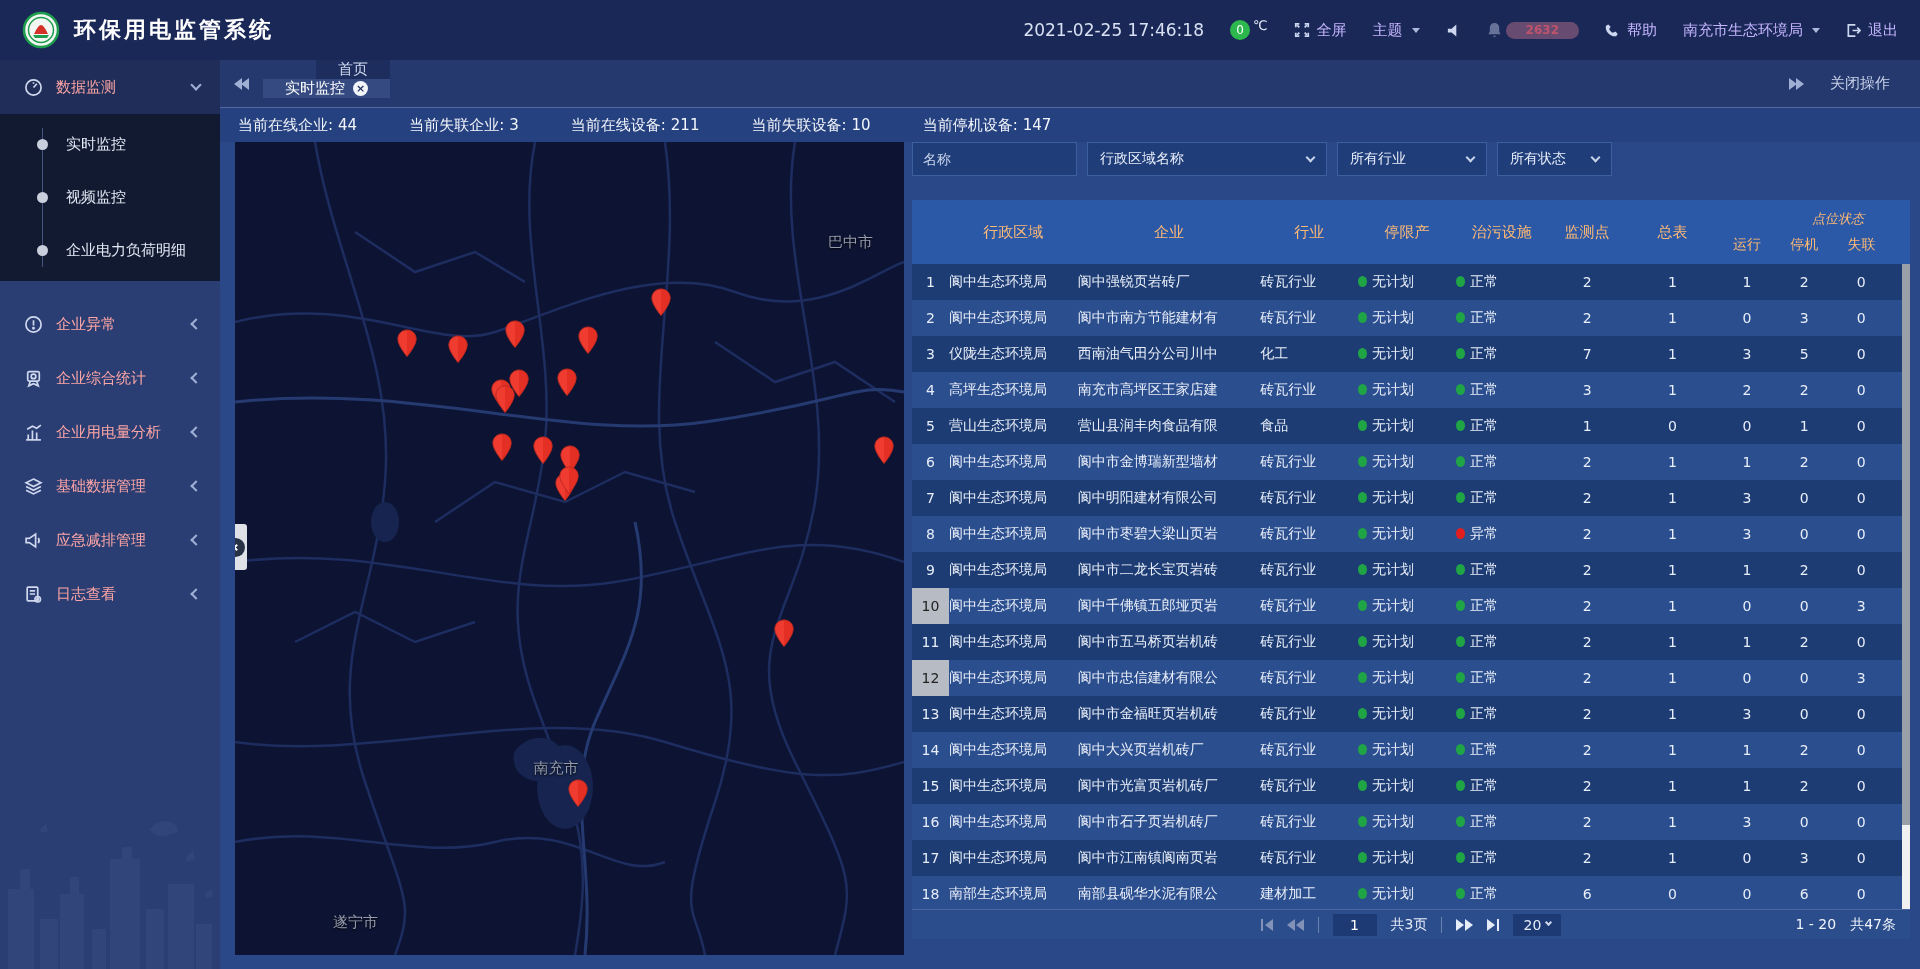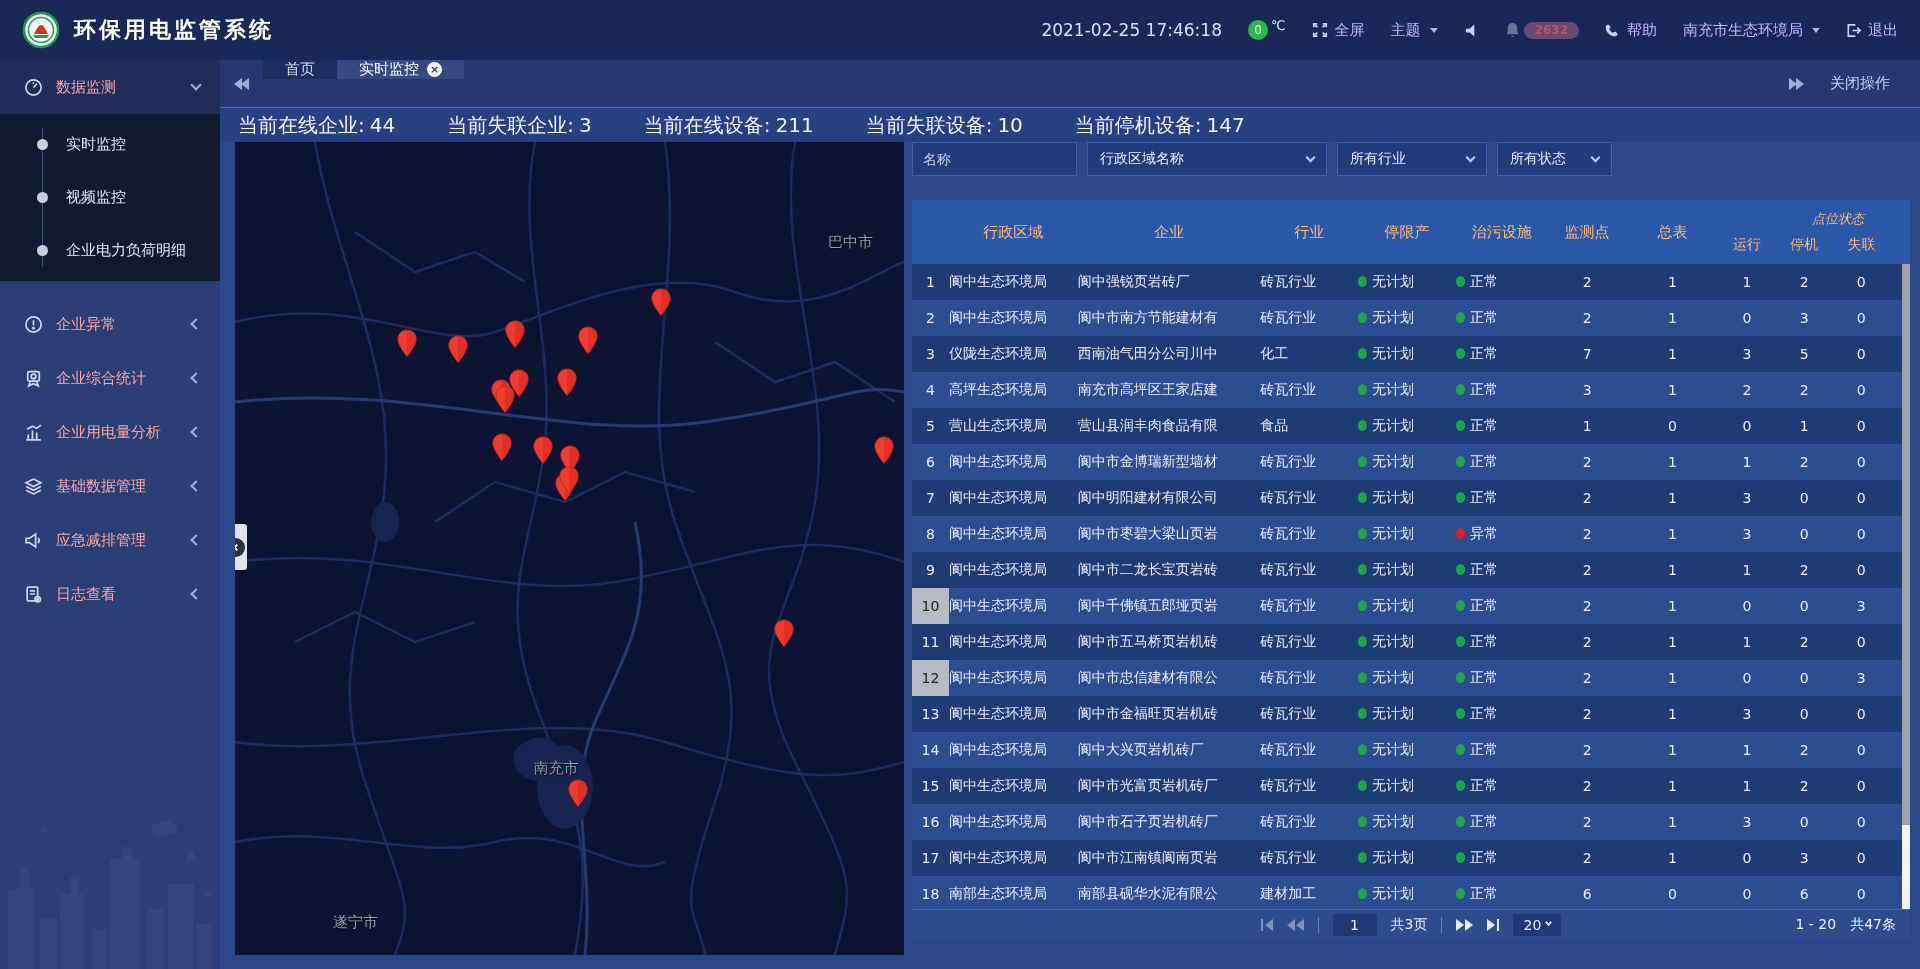--- a/index.html
+++ b/index.html
@@ -18,21 +18,21 @@
   .temp { display:flex; align-items:flex-start; gap:3px; }
   .temp-circle { width:20px; height:20px; border-radius:50%; background:#2db84d; color:#fff;
                  font-size:12px; display:flex; align-items:center; justify-content:center; }
   .temp-unit { font-size:13px; color:#e8eefb; margin-top:-2px; }
   .hbtn { display:flex; align-items:center; gap:7px; cursor:pointer; color:#c4b5fd; }
   .hbtn svg { display:block; }
   .caret-down { width:0; height:0; border-left:4px solid transparent; border-right:4px solid transparent;
                 border-top:5px solid #aebadb; margin-left:2px; }
   .bell-wrap { display:flex; align-items:center; gap:4px; opacity:.95; }
   .bell-ico { opacity:.45; }
-  .notif-badge { min-width:40px; height:17px; padding:0 11px; border-radius:9px;
+  .notif-badge { min-width:40px; height:17px; padding:0 20px; border-radius:9px;
                  background:rgba(223,128,148,.42); color:#c9566e; font-size:12px; font-weight:bold;
                  display:flex; align-items:center; justify-content:center; }
 
   
   .sidebar { position:absolute; top:60px; left:0; width:220px; bottom:0; background:#2b3e74; z-index:15; overflow:hidden; }
   .sb-group { height:54px; display:flex; align-items:center; padding:0 20px 0 24px;
               color:#fca5a5; font-size:15px; gap:13px; cursor:pointer; }
   .sb-group .chev { margin-left:auto; color:#9fb0d4; }
   .sb-group.active { background:#1f2d58; }
   .sb-sub { background:#111a31; position:relative; padding:4px 0; }
@@ -49,32 +49,32 @@
 
   
   .tabbar { position:absolute; top:60px; left:220px; right:0; height:48px; background:#25396f;
             display:flex; align-items:stretch; border-bottom:1px solid #50699f; z-index:10; }
   .tab-arrow { display:flex; align-items:center; padding:0 14px; color:#9fb0d4; cursor:pointer; }
   .dtri { display:inline-flex; }
   .tri { width:0; height:0; border-top:6px solid transparent; border-bottom:6px solid transparent; }
   .tri.r { border-left:8px solid currentColor; }
   .tri.l { border-right:8px solid currentColor; }
   .tri + .tri { margin-left:-1px; }
-  .tabs { display:flex; align-items:flex-start; }
+  .tabs { display:flex; align-items:flex-end;flex-direction:column; }
   .tab { display:flex; align-items:center; padding:0 22px; font-size:15px; color:#cfd8ee;
          background:#1d2e5e; cursor:pointer; gap:8px; }
   .tab.active { background:#344a80; color:#ffffff; }
   .tab-close { width:15px; height:15px; border-radius:50%; background:#f2f5fa; color:#28365f;
                font-size:11px; line-height:15px; text-align:center; font-weight:bold; cursor:pointer; }
   .tabbar-right { margin-left:auto; display:flex; align-items:center; gap:26px; padding-right:30px;
                   color:#c7d1e8; font-size:15px; }
 
   
   .statsbar { position:absolute; top:108px; left:220px; right:0; height:34px; background:#26417f;
-              display:flex; gap:52px; padding-left:18px; font-size:20px; z-index:9; }
+              display:flex; gap:52px; padding-left:18px; font-size:15px; z-index:9; }
   .stat { display:flex; align-items:center; color:#f2f5fc; }
   .stat-val { margin-left:5px; }
 
   
   .content { position:absolute; top:142px; left:220px; right:0; bottom:0; background:#2a4787;
              padding:0 10px 14px 15px; display:flex; gap:8px; }
 
   
   .map { position:relative; width:669px; height:813px; background:#0d1433; overflow:hidden; flex:none; }
   .map svg.roads { position:absolute; inset:0; }

